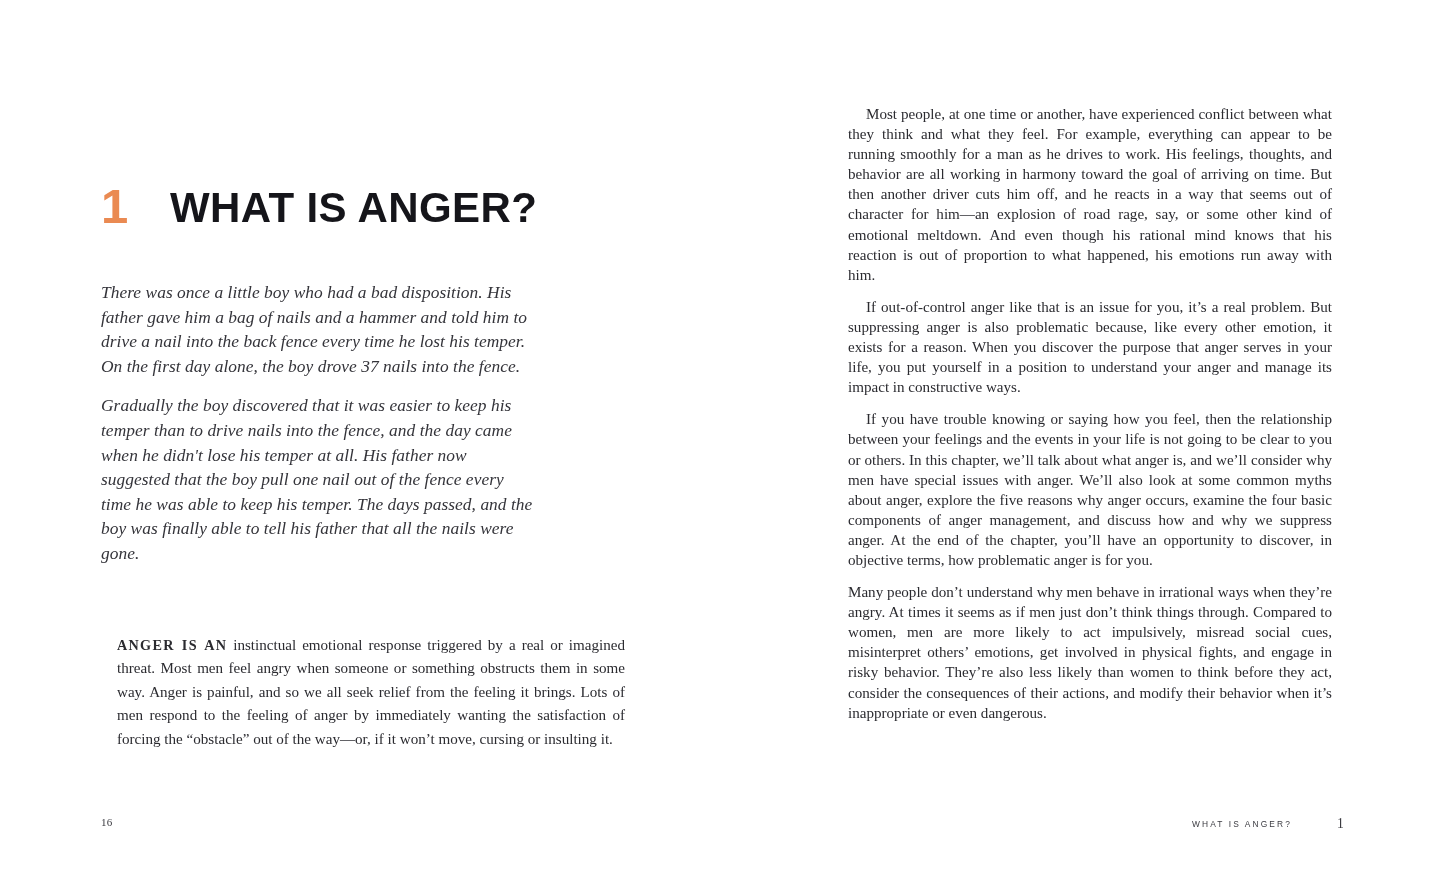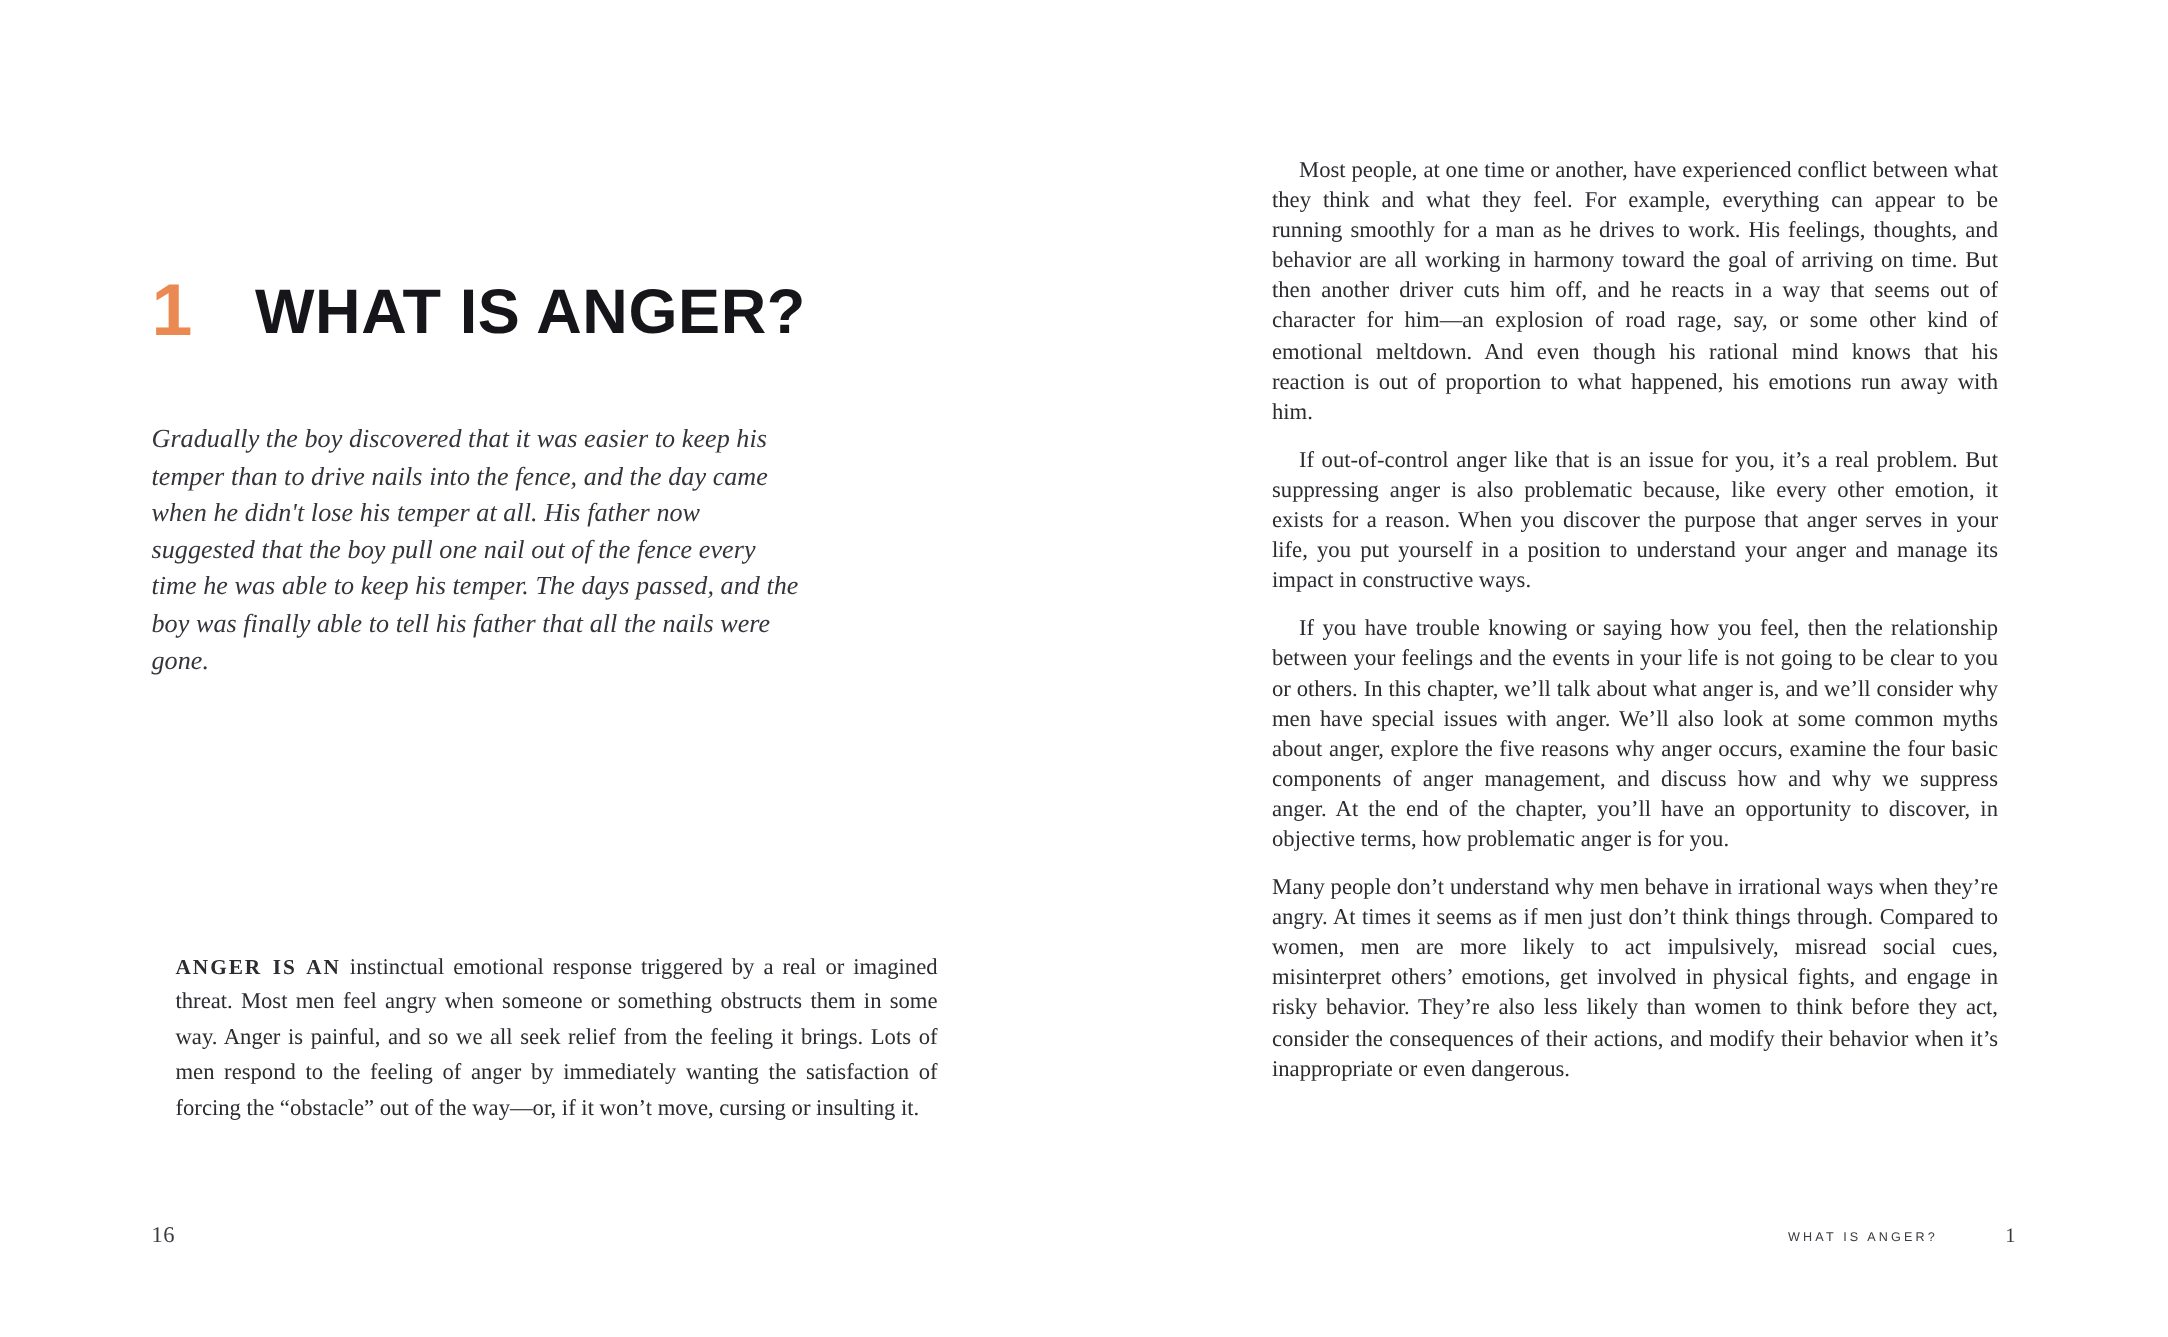--- a/index.html
+++ b/index.html
@@ -138,21 +138,21 @@
     margin: 28px 0 11px 0;
     text-indent: 0;
   }
 
   
   .folio-left {
     position: absolute;
     left: 101px;
     top: 816px;
     font-family: "Liberation Serif", serif;
-    font-size: 15px;
+    font-size: 11px;
     color: #3a3a40;
     letter-spacing: 0.3px;
   }
   .footer-right {
     position: absolute;
     left: 0;
     top: 816px;
     width: 723px;
     display: flex;
     justify-content: flex-end;
@@ -183,20 +183,21 @@
 <div class="spread">
 
   <div class="page-left">
 
     <div class="chapter-opener">
       <span class="chapter-number">1</span>
       <h1 class="chapter-title">WHAT IS ANGER?</h1>
     </div>
 
     <div class="story-block">
+      <p class="story-para">There was once a little boy who had a bad disposition. His father gave him a bag of nails and a hammer and told him to drive a nail into the back fence every time he lost his temper. On the first day alone, the boy drove 37 nails into the fence.</p>
       <p class="story-para">Gradually the boy discovered that it was easier to keep his temper than to drive nails into the fence, and the day came when he didn't lose his temper at all. His father now suggested that the boy pull one nail out of the fence every time he was able to keep his temper. The days passed, and the boy was finally able to tell his father that all the nails were gone.</p>
     </div>
 
     <div class="left-body">
       <p class="body-para"><span class="leadin">ANGER IS AN</span><span> instinctual emotional response triggered by a real or imagined threat. Most men feel angry when someone or something obstructs them in some way. Anger is painful, and so we all seek relief from the feeling it brings. Lots of men respond to the feeling of anger by immediately wanting the satisfaction of forcing the “obstacle” out of the way—or, if it won’t move, cursing or insulting it.</span></p>
     </div>
 
     <div class="folio-left">16</div>
   </div>
 

